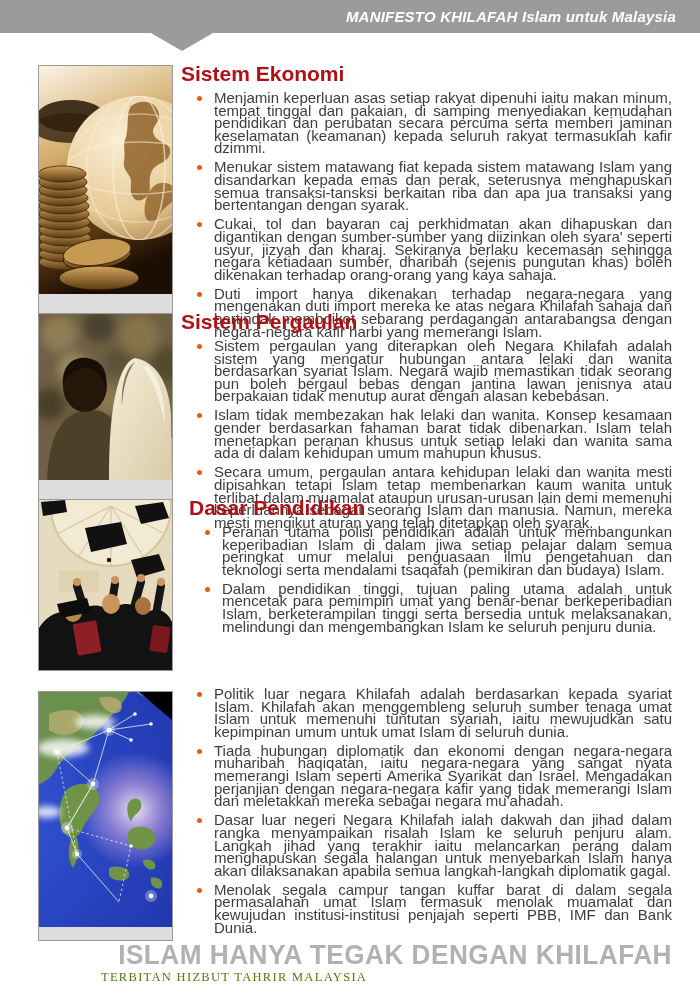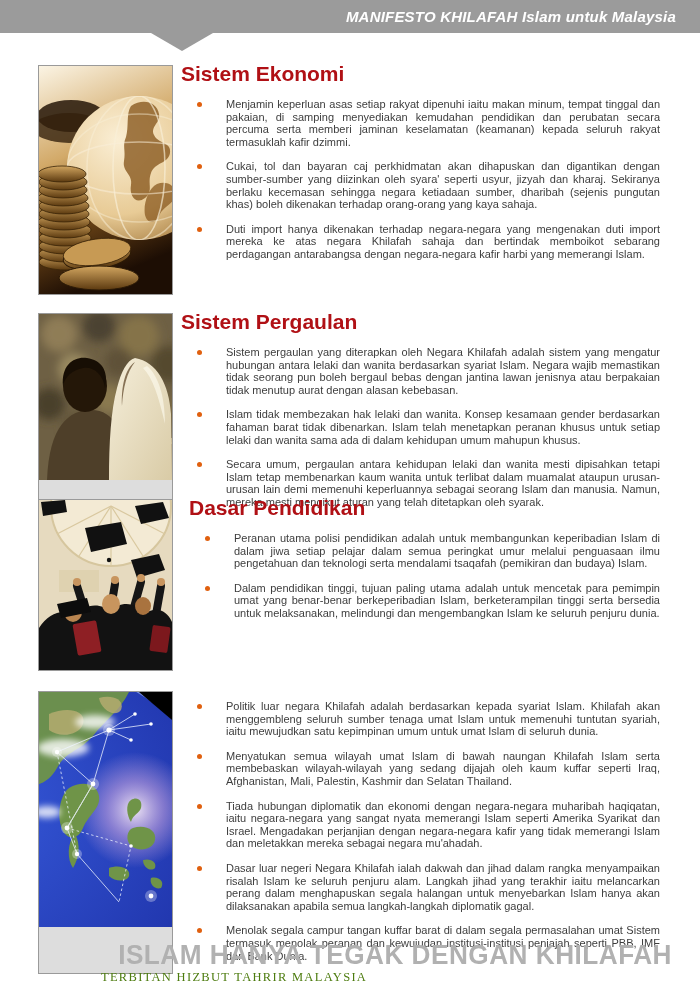--- a/index.html
+++ b/index.html
@@ -17,21 +17,21 @@
   .section{position:absolute;left:38px;right:28px;display:flex;}
   .sec-1{top:62px;} .sec-2{top:310px;} .sec-3{top:496px;gap:8px;} .sec-4{top:688px;}
   .photo{flex:0 0 auto;width:133px;border:1px solid #9a9a9a;background:#ddd;margin:3px 8px 0 0;
          line-height:0;overflow:hidden;}
   .photo svg{display:block;}
   .sec-body{flex:1;min-width:0;}
   h2.sec-heading{margin:0 0 6px 0;font-size:21px;line-height:24px;font-weight:bold;color:#b01015;}
   ul.bullets{margin:0;padding:0;list-style:none;}
   ul.bullets li{position:relative;padding-left:33px;margin:0 0 6.5px 0;}
   .bullet-dot{position:absolute;left:16px;top:4px;width:5px;height:5px;border-radius:50%;background:#e0600f;}
-  ul.bullets p{margin:12px;font-size:11px;line-height:12.6px;color:#3d3d3d;text-align:justify;}
+  ul.bullets p{margin:0;font-size:15px;line-height:12.6px;color:#3d3d3d;text-align:justify;}
 
   
   .footer{position:absolute;right:28px;bottom:8px;text-align:left;}
   .footer-title{font-weight:bold;font-size:27px;line-height:30px;color:#b1b1b1;letter-spacing:.5px;
                 transform:scaleX(.97);transform-origin:right center;}
   .footer-subtitle{font-family:"Liberation Serif",serif;font-size:12.5px;line-height:15px;color:#4d7c0f;
                    letter-spacing:1.3px;}
 </style>
 </head>
 <body>
@@ -96,20 +96,24 @@
         <ellipse cx="58" cy="186" rx="34" ry="13" fill="#c79a54" stroke="#3a2408" stroke-width="0.8" transform="rotate(-8 58 186)"></ellipse>
         <ellipse cx="60" cy="212" rx="40" ry="12" fill="url(#ecoCoin)" stroke="#2c1a06" stroke-width="1"></ellipse>
       </svg>
     </figure>
     <div class="sec-body">
       <h2 class="sec-heading">Sistem Ekonomi</h2>
       <ul class="bullets">
         <li>
             <span class="bullet-dot"></span>
             <p>Menjamin keperluan asas setiap rakyat dipenuhi iaitu makan minum, tempat tinggal dan pakaian, di samping menyediakan kemudahan pendidikan dan perubatan secara percuma serta memberi jaminan keselamatan (keamanan) kepada seluruh rakyat termasuklah kafir dzimmi.</p>
+          </li>
+        <li>
+            <span class="bullet-dot"></span>
+            <p>Menukar sistem matawang fiat kepada sistem matawang Islam yang disandarkan kepada emas dan perak, seterusnya menghapuskan semua transaksi-tansksi berkaitan riba dan apa jua transaksi yang bertentangan dengan syarak.</p>
           </li>
         <li>
             <span class="bullet-dot"></span>
             <p>Cukai, tol dan bayaran caj perkhidmatan akan dihapuskan dan digantikan dengan sumber-sumber yang diizinkan oleh syara' seperti usyur, jizyah dan kharaj. Sekiranya berlaku kecemasan sehingga negara ketiadaan sumber, dharibah (sejenis pungutan khas) boleh dikenakan terhadap orang-orang yang kaya sahaja.</p>
           </li>
         <li>
             <span class="bullet-dot"></span>
             <p>Duti import hanya dikenakan terhadap negara-negara yang mengenakan duti import mereka ke atas negara Khilafah sahaja dan bertindak memboikot sebarang perdagangan antarabangsa dengan negara-negara kafir harbi yang memerangi Islam.</p>
           </li>
       </ul>
@@ -301,33 +305,29 @@
       </svg>
     </figure>
     <div class="sec-body">
       <ul class="bullets">
         <li>
             <span class="bullet-dot"></span>
             <p>Politik luar negara Khilafah adalah berdasarkan kepada syariat Islam. Khilafah akan menggembleng seluruh sumber tenaga umat Islam untuk memenuhi tuntutan syariah, iaitu mewujudkan satu kepimpinan umum untuk umat Islam di seluruh dunia.</p>
           </li>
         <li>
             <span class="bullet-dot"></span>
-            <p>Menyatukan semua wilayah umat Islam di bawah naungan Khilafah Islam serta membebaskan wilayah-wilayah yang sedang dijajah oleh kaum kuffar seperti Iraq, Afghanistan, Mali, Palestin, Kashmir dan Selatan Thailand.</p>
-          </li>
-        <li>
-            <span class="bullet-dot"></span>
             <p>Tiada hubungan diplomatik dan ekonomi dengan negara-negara muharibah haqiqatan, iaitu negara-negara yang sangat nyata memerangi Islam seperti Amerika Syarikat dan Israel. Mengadakan perjanjian dengan negara-negara kafir yang tidak memerangi Islam dan meletakkan mereka sebagai negara mu'ahadah.</p>
           </li>
         <li>
             <span class="bullet-dot"></span>
             <p>Dasar luar negeri Negara Khilafah ialah dakwah dan jihad dalam rangka menyampaikan risalah Islam ke seluruh penjuru alam. Langkah jihad yang terakhir iaitu melancarkan perang dalam menghapuskan segala halangan untuk menyebarkan Islam hanya akan dilaksanakan apabila semua langkah-langkah diplomatik gagal.</p>
           </li>
         <li>
             <span class="bullet-dot"></span>
-            <p>Menolak segala campur tangan kuffar barat di dalam segala permasalahan umat Sistem termasuk menolak peranan dan kewujudan institusi-institusi penjajah seperti PBB, IMF dan Bank Dunia.</p>
+            <p>Menolak segala campur tangan kuffar barat di dalam segala permasalahan umat Islam termasuk menolak muamalat dan kewujudan institusi-institusi penjajah seperti PBB, IMF dan Bank Dunia.</p>
           </li>
       </ul>
     </div>
   </section>
 
   <footer class="footer">
     <div class="footer-title">ISLAM HANYA TEGAK DENGAN KHILAFAH</div>
     <div class="footer-subtitle">TERBITAN HIZBUT TAHRIR MALAYSIA</div>
   </footer>
 

